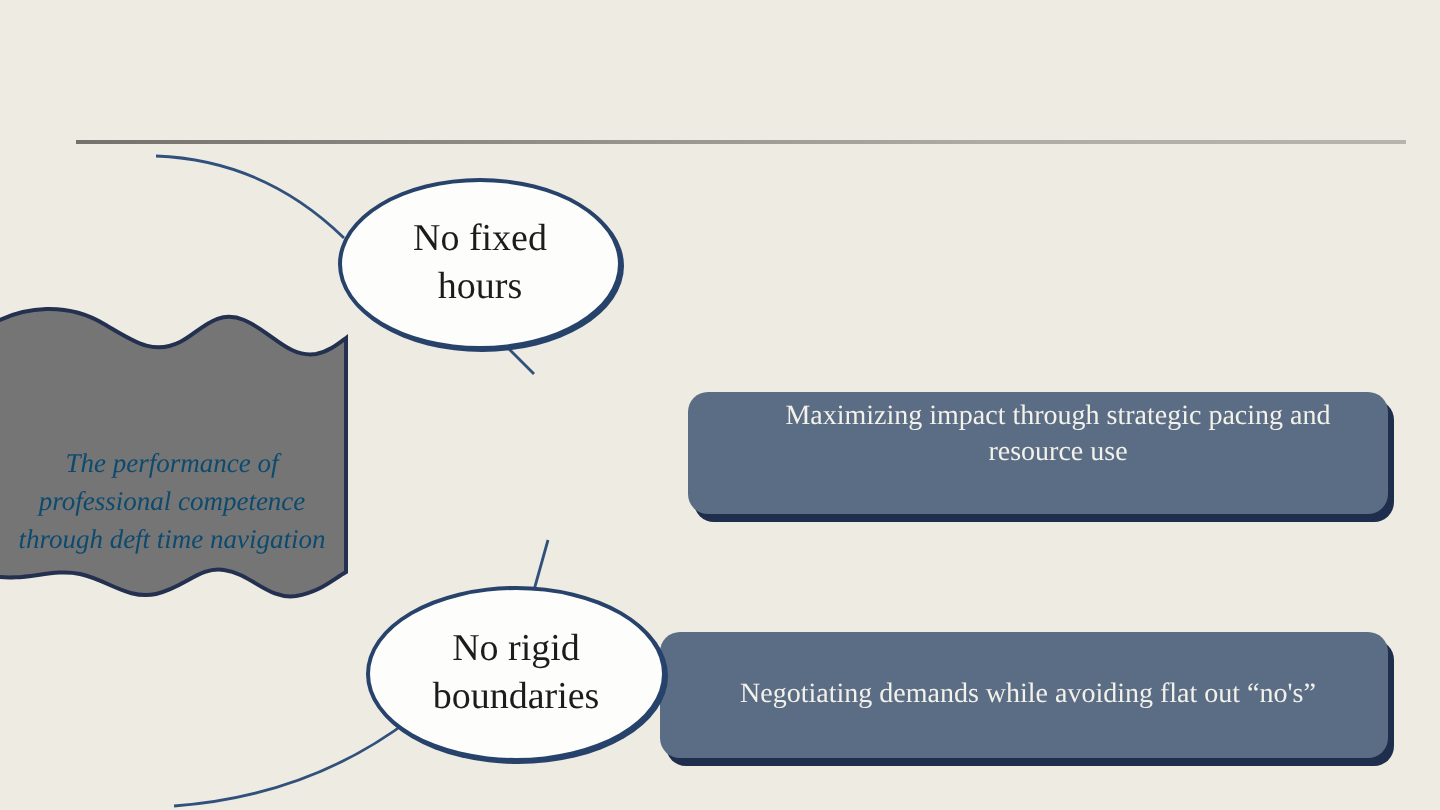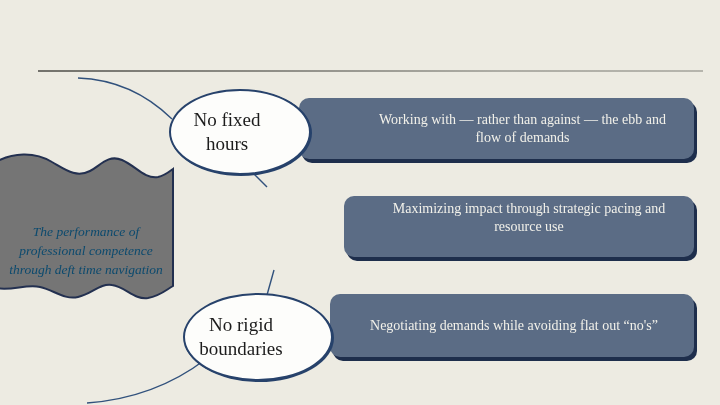--- a/index.html
+++ b/index.html
@@ -54,31 +54,31 @@
     display:flex;
     align-items:center;
     justify-content:center;
     text-align:center;
     color:#f2f1ea;
     font-size:14px;
     line-height:18px;
   }
   .desc-1{left:299px;top:98px;width:395px;height:61px;padding:0 14px 0 66px;box-sizing:border-box;}
   .desc-2{left:344px;top:196px;width:350px;height:61px;padding:0 14px 17px 34px;box-sizing:border-box;}
-  .desc-3{left:330px;top:294px;width:364px;height:63px;padding:0 12px 0 16px;box-sizing:border-box;}
+  .desc-3{left:330px;top:316px;width:364px;height:63px;padding:0 12px 0 16px;box-sizing:border-box;}
   .ellipse{
     position:absolute;
     z-index:3;
     background:#fdfdfb;
     border:2.5px solid #27426b;
     border-radius:50%;
     box-shadow:1px 1px 0 #27426b;
     display:flex;
     align-items:center;
-    justify-content:flex-start;
+    justify-content:center;
     text-align:center;
     color:#1c1c1c;
     font-size:19px;
     line-height:24px;
     box-sizing:border-box;
   }
   .ellipse .inner{width:112px;}
   .ellipse-1{left:169px;top:89px;width:142px;height:86px;}
   .ellipse-2{left:217px;top:184px;width:142px;height:88px;}
   .ellipse-3{left:183px;top:293px;width:150px;height:88px;}
@@ -107,21 +107,20 @@
          Z" fill="#757575" stroke="#233050" stroke-width="2"></path>
 
     <path d="M 78 78 Q 132 80 172 119" fill="none" stroke="#31517c" stroke-width="1.4"></path>
     <path d="M 252 172 L 267 187" fill="none" stroke="#31517c" stroke-width="1.4"></path>
     <path d="M 274 270 L 267 295" fill="none" stroke="#31517c" stroke-width="1.4"></path>
     <path d="M 206 359 Q 155 398 87 403" fill="none" stroke="#31517c" stroke-width="1.4"></path>
   </svg>
 
   <div class="flag-text">The performance of professional competence through deft time navigation</div>
 
-  <div class="desc-box desc-1">Working with — rather than against — the ebb and flow of demands</div>
   <div class="desc-box desc-2">Maximizing impact through strategic pacing and resource use</div>
   <div class="desc-box desc-3">Negotiating demands while avoiding flat out “no's”</div>
 
   <div class="ellipse ellipse-1">
     <div class="inner">No fixed hours</div>
   </div>
   <div class="ellipse ellipse-3">
     <div class="inner">No rigid boundaries</div>
   </div>
 

